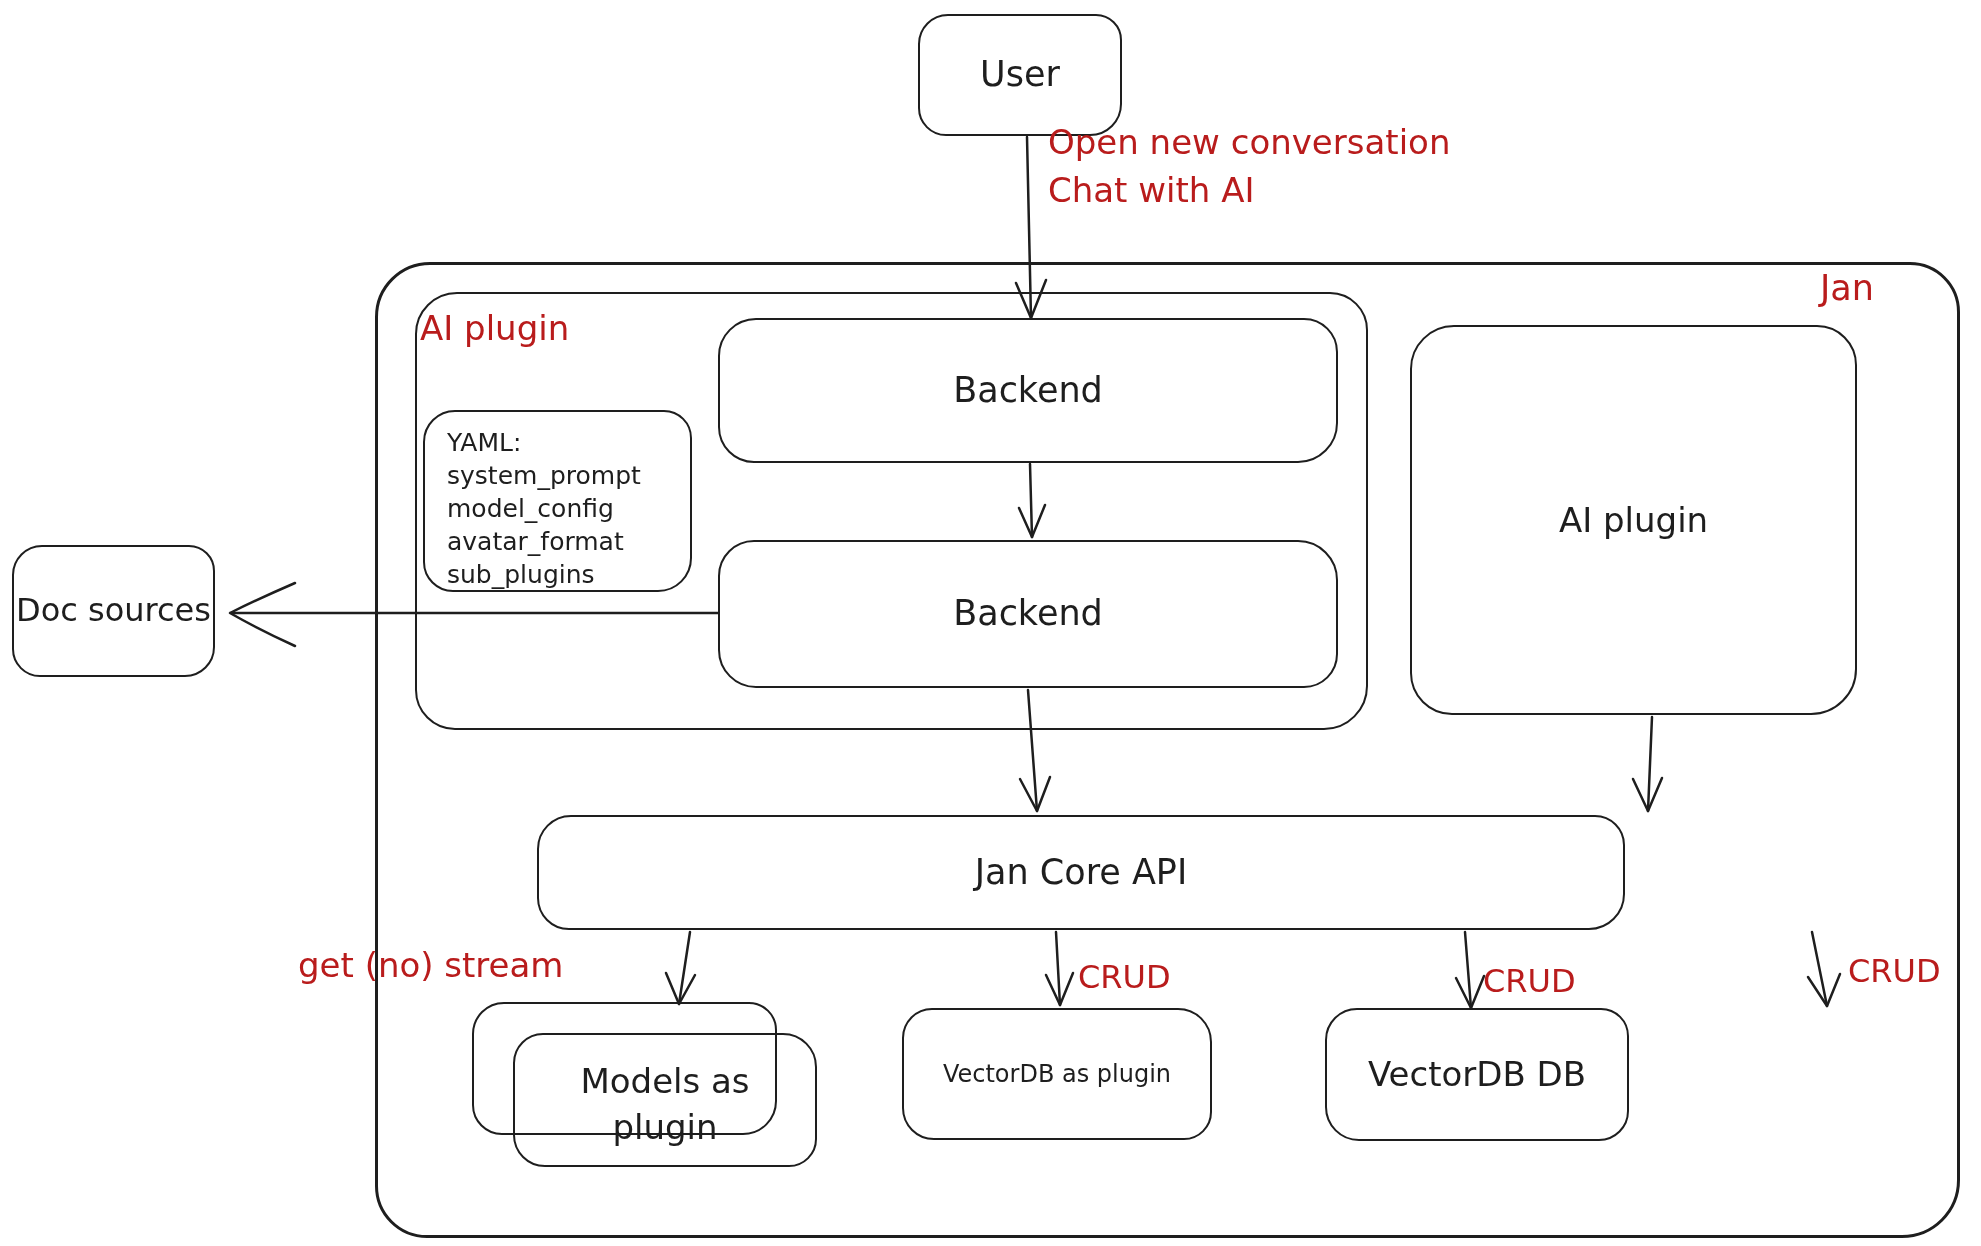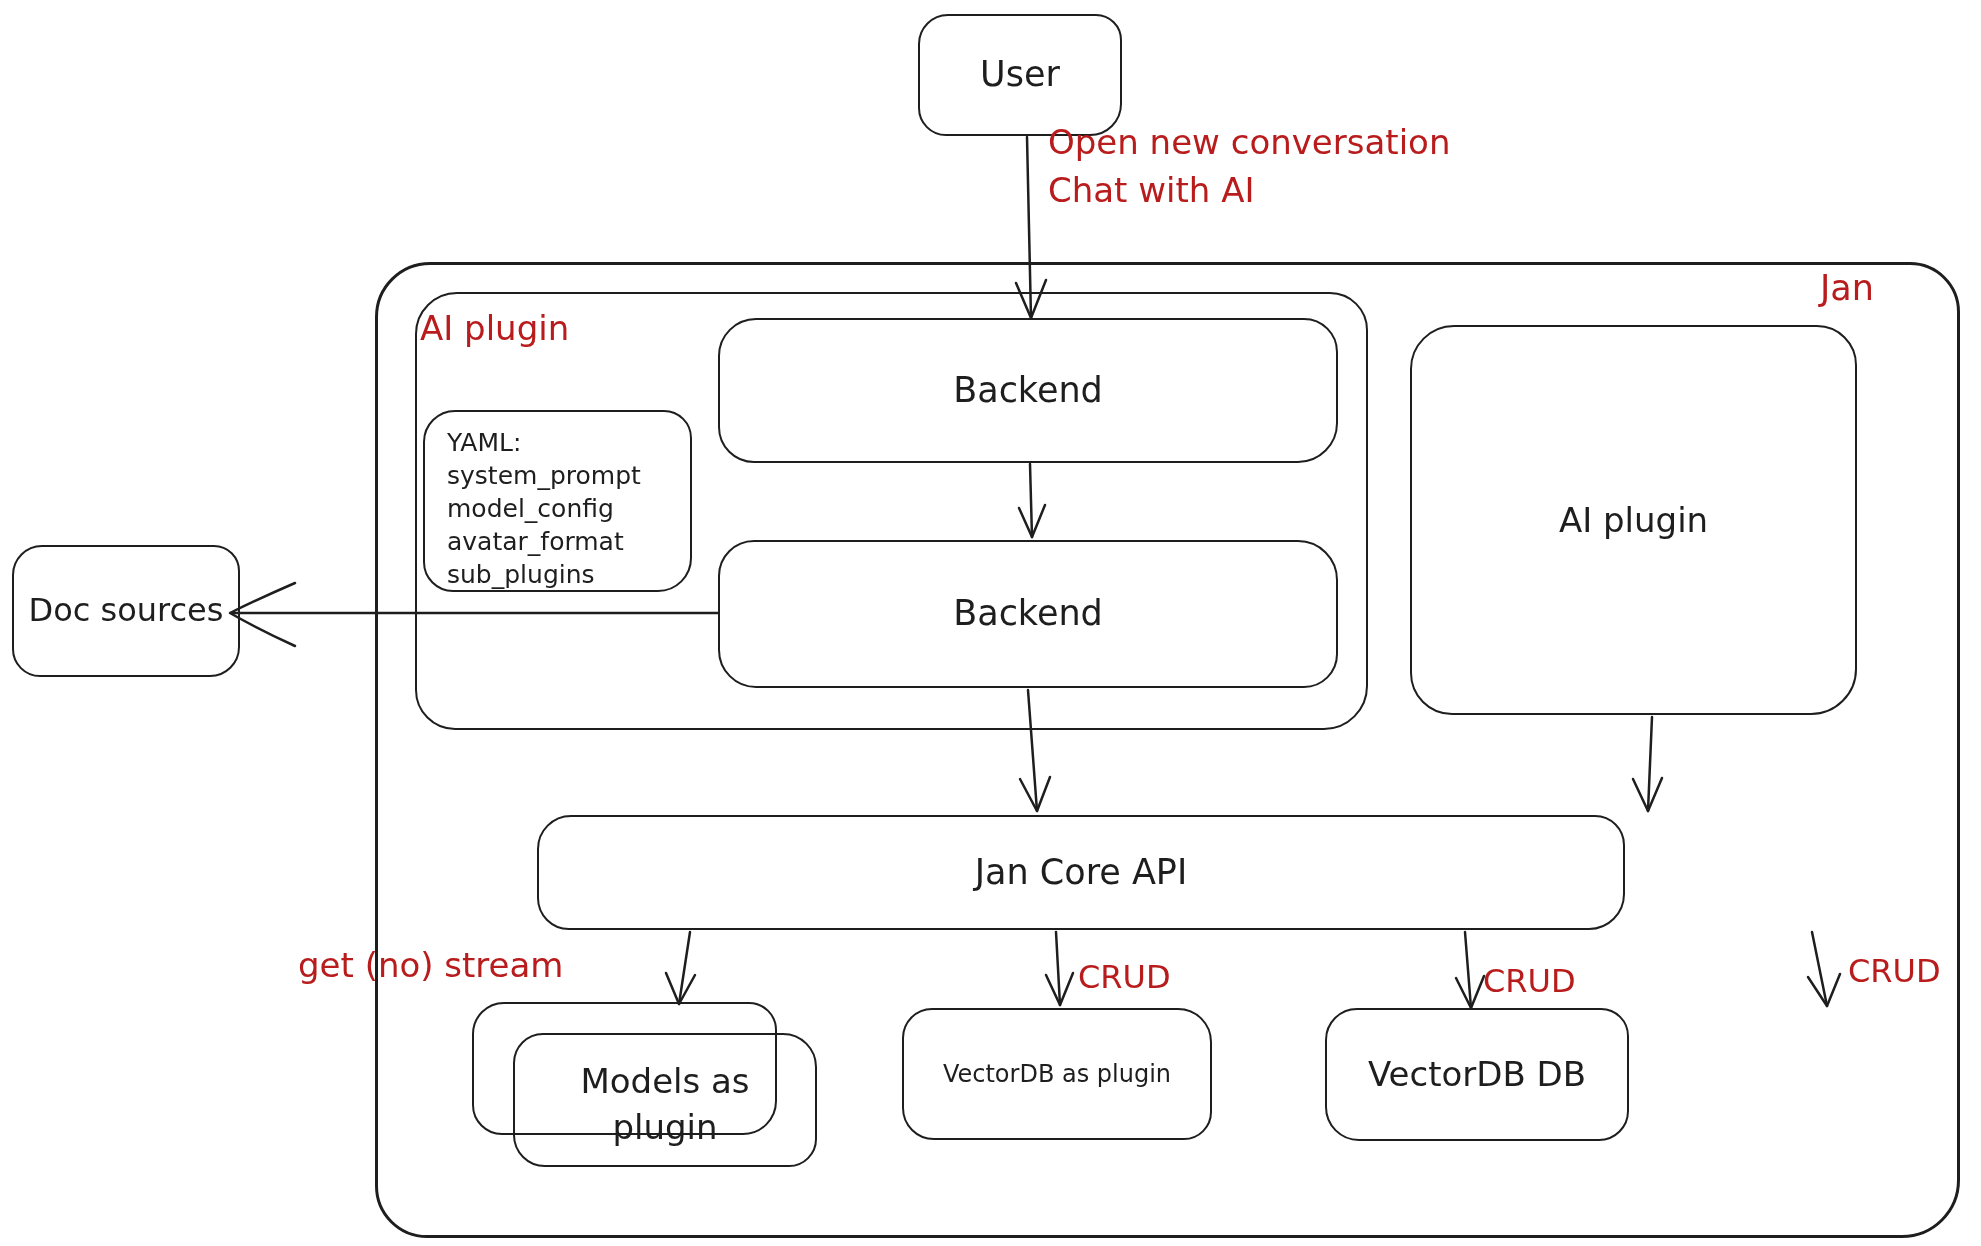--- a/index.html
+++ b/index.html
@@ -53,21 +53,21 @@
       <div>model_config</div>
       <div>avatar_format</div>
       <div>sub_plugins</div>
     </div>
   </div>
 
   <div class="node" style="left:718px;top:540px;width:620px;height:148px;border-radius:36px 40px 34px 38px;">
     <div class="node-label" style="font-size:35px;">Backend</div>
   </div>
 
-  <div class="node" style="left:12px;top:545px;width:228px;height:132px;border-radius:30px 26px 30px 28px;">
+  <div class="node" style="left:12px;top:545px;width:203px;height:132px;border-radius:30px 26px 30px 28px;">
     <div class="node-label" style="font-size:32px;">Doc sources</div>
   </div>
 
   <div class="node" style="left:1410px;top:325px;width:447px;height:390px;border-radius:44px 40px 46px 42px;">
     <div class="node-label" style="font-size:34px;">AI plugin</div>
   </div>
 
   <div class="node" style="left:537px;top:815px;width:1088px;height:115px;border-radius:34px 30px 36px 32px;">
     <div class="node-label" style="font-size:35px;">Jan Core API</div>
   </div>

